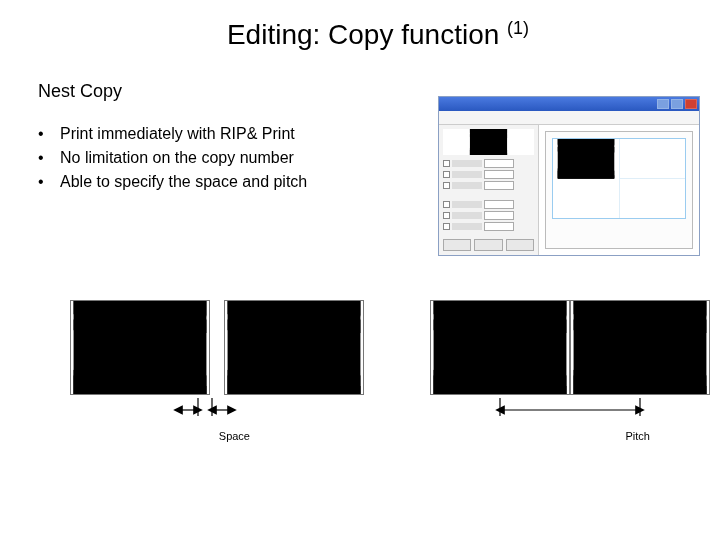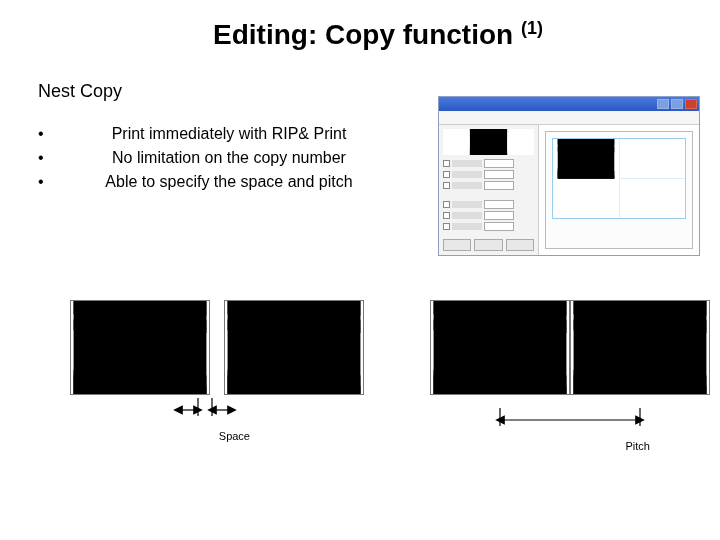--- a/index.html
+++ b/index.html
@@ -9,42 +9,42 @@
     background: #fff;
     font-family: Arial, Helvetica, sans-serif;
     color: #000;
     position: relative;
     overflow: hidden;
   }
   .title {
     font-size: 28px;
     text-align: center;
     margin-top: 18px;
-    font-weight: bold;
+    font-weight: normal;
     padding-left: 36px;
   }
   .title sup { font-size: 18px; vertical-align: super; }
   .subtitle {
     font-size: 18px;
     margin: 30px 0 20px 38px;
   }
   .content-row {
     display: flex;
     flex-direction: row;
     align-items: flex-start;
   }
   .bullets {
     margin-left: 38px;
     width: 360px;
     font-size: 16px;
     line-height: 1.5;
   }
   .bullets .row { display: flex; }
   .bullets .b { width: 22px; flex: 0 0 22px; }
-  .bullets .txt { flex: 1; text-align: center; }
+  .bullets .txt { flex: 1; }
   
   .app {
     position: absolute;
     top: 96px;
     right: 20px;
     width: 262px;
     height: 160px;
     border: 1px solid #8ba0c4;
     background: #eef0f4;
     font-size: 7px;
@@ -117,21 +117,21 @@
   .tile { position:relative; }
   .tile svg { width:100%; height:100%; display:block; border:1px solid #777; }
   
   .dim {
     position:absolute;
     font-size:11px;
     color:#000;
   }
   
   .space-dim { left: 160px; top: 398px; width: 90px; }
-  .pitch-dim { left: 490px; top: 408px; width: 160px; }
+  .pitch-dim { left: 490px; top: 398px; width: 160px; }
   .dim svg { width:100%; height:30px; display:block; }
   .dim .dlabel { text-align:right; margin-top:2px; }
   .vtick { stroke:#000; stroke-width:1.2; }
   .arrow { stroke:#000; stroke-width:1.2; fill:none; marker-start:url(#ah); marker-end:url(#ah); }
 </style>
 </head>
 <body>
 
 <svg width="0" height="0" style="position:absolute">
   <defs>

